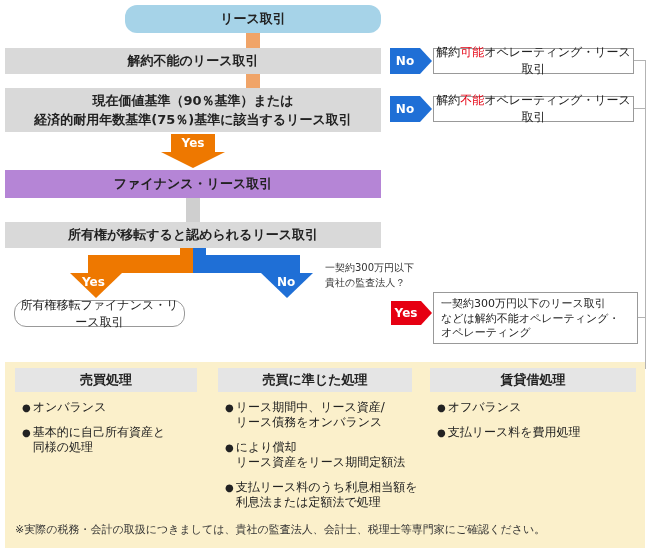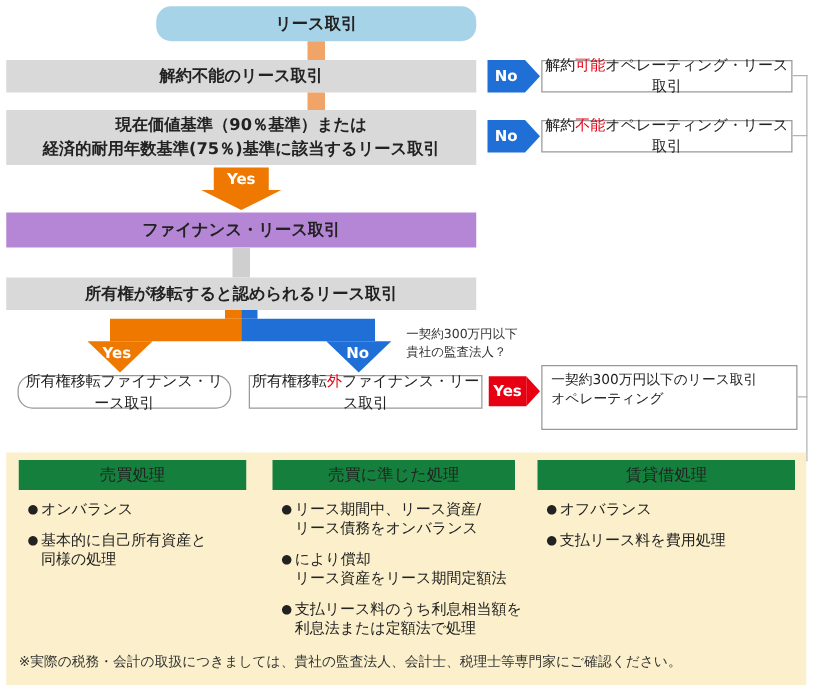--- a/index.html
+++ b/index.html
@@ -36,21 +36,21 @@
   .tri-blue   { border-top:25px solid #1f6fd6; }
   .split-label { position:absolute; color:#fff; font-weight:bold; font-size:12px; }
 
   .note { position:absolute; font-size:10px; line-height:15px; color:#333; }
   .result-box { position:absolute; background:#fff; border:1px solid #999; font-size:11px; line-height:14.5px;
                 color:#222; padding:4px 7px; text-align:left; }
 
   .line { position:absolute; background:#b3b3b3; }
 
   .cream-area { position:absolute; background:#fbf0cb; }
-  .colhdr { position:absolute; background:#15803d; font-weight:normal; font-size:13px; color:#222;
+  .colhdr { position:absolute; background:#e5e5e5; font-weight:bold; font-size:13px; color:#222;
             display:flex; align-items:center; justify-content:center; }
   .bullets { position:absolute; }
   .bullet { display:flex; margin-bottom:10px; font-size:12px; line-height:15px; color:#222; text-align:left; }
   .marker { font-size:10px; line-height:15px; margin-right:2px; }
   .footnote { position:absolute; font-size:11px; color:#333; }
 </style>
 </head>
 <body>
 
 <div id="page">
@@ -122,33 +122,29 @@
 
   <div class="note" style="left:325px; top:260px; width:120px;">
     <div>一契約300万円以下</div>
     <div>貴社の監査法人？</div>
   </div>
 
   <div class="box outline" style="left:14px; top:300px; width:171px; height:27px;border-radius:12px;">
     <span>所有権移転ファイナンス・リース取引</span>
   </div>
 
-  <div class="box outline" style="left:199px; top:300px; width:187px; height:27px;">
-    <span>
-      <span>所有権移転</span><span class="red">外</span><span>ファイナンス・リース取引</span>
-    </span>
-  </div>
 
   <div class="arrow-right" style="left:391px; top:301px;">
     <span class="ar-body red-bg" style="height:24px;">Yes</span>
     <span class="ar-head red-head"></span>
   </div>
 
   <div class="result-box" style="left:433px; top:292px; width:205px; height:52px;">
     <div>一契約300万円以下のリース取引</div>
+    <div>などは解約不能オペレーティング・</div>
     <div>オペレーティング</div>
   </div>
 
   <div class="line" style="left:634px; top:60px;  width:12px; height:1px;"></div>
   <div class="line" style="left:634px; top:108px; width:12px; height:1px;"></div>
   <div class="line" style="left:638px; top:317px; width:8px;  height:1px;"></div>
   <div class="line" style="left:645px; top:60px;  width:1px;  height:308px;"></div>
   <div class="line" style="left:636px; top:368px; width:10px; height:1px;"></div>
 
   <div class="cream-area" style="left:5px; top:362px; width:640px; height:186px;"></div>

